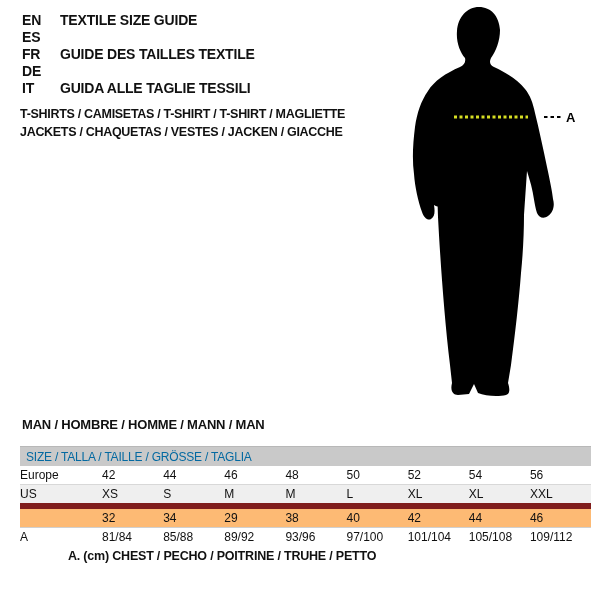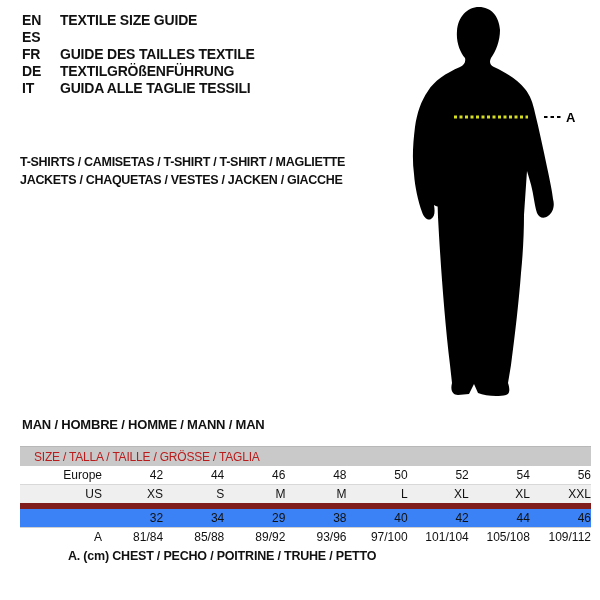--- a/index.html
+++ b/index.html
@@ -7,44 +7,44 @@
     width:600px;height:600px;position:relative;background:#ffffff;
     font-family:"Liberation Sans","DejaVu Sans",sans-serif;color:#111;
     overflow:hidden;
   }
   
   .langs{position:absolute;left:22px;top:12px;}
   .lang-row{display:flex;line-height:17px;font-size:14px;}
   .lang-code{width:38px;font-weight:700;letter-spacing:-0.2px;}
   .lang-title{font-weight:600;letter-spacing:-0.2px;}
   
-  .cats{position:absolute;left:20px;top:105px;margin-top:48px;}
+  .cats{position:absolute;left:20px;top:105px;}
   .cat-line{font-size:12.5px;font-weight:700;line-height:18px;letter-spacing:-0.3px;}
   
   .figure-wrap{position:absolute;left:403px;top:5px;width:180px;height:392px;}
   
   .section-title{position:absolute;left:22px;top:417px;font-size:13px;font-weight:700;letter-spacing:-0.2px;}
   
   table.size-table{
     position:absolute;left:20px;top:446px;width:571px;
     border-collapse:collapse;table-layout:fixed;font-size:12px;
   }
   table.size-table th,table.size-table td{
-    padding:0;height:18px;font-weight:400;text-align:right;vertical-align:middle;
+    padding:0;height:18px;font-weight:400;text-align:left;vertical-align:middle;
   }
   table.size-table col.label-col{width:82px;}
   tr.tbl-header th{
-    background:#c9c9c9;text-align:left;padding-left:14px;height:19px;
-    font-size:12px;font-weight:400;letter-spacing:-0.2px;color:#b91c1c;
+    background:#c9c9c9;text-align:left;padding-left:6px;height:19px;
+    font-size:12px;font-weight:400;letter-spacing:-0.2px;color:#0369a1;
     border-top:1px solid #b8b8b8;
   }
   td.row-label{text-align:left;padding-left:6px;}
   tr.row-0 td{background:#ffffff;border-bottom:1px solid #d8d8d8;}
   tr.row-1 td{background:#efefef;border-bottom:6px solid #7f1d1d;}
-  tr.row-2 td{background:#3b82f6;border-bottom:1px solid #d0d0d0;}
+  tr.row-2 td{background:#fdba74;border-bottom:1px solid #d0d0d0;}
   tr.row-3 td{background:#ffffff;}
   
   .footnote{position:absolute;left:22px;top:549px;font-size:12.5px;font-weight:700;letter-spacing:-0.2px;margin-left:46px;}
 </style>
 </head>
 <body>
 
 <div class="langs">
   <div class="lang-row">
     <span class="lang-code">EN</span>
@@ -52,21 +52,20 @@
   </div>
   <div class="lang-row">
     <span class="lang-code">ES</span>
   </div>
   <div class="lang-row">
     <span class="lang-code">FR</span>
     <span class="lang-title">GUIDE DES TAILLES TEXTILE</span>
   </div>
   <div class="lang-row">
     <span class="lang-code">DE</span>
-    <span class="lang-title">TEXTILGRÖßENFÜHRUNG</span>
   </div>
   <div class="lang-row">
     <span class="lang-code">IT</span>
     <span class="lang-title">GUIDA ALLE TAGLIE TESSILI</span>
   </div>
 </div>
 
 <div class="cats">
   <div class="cat-line">T-SHIRTS / CAMISETAS / T-SHIRT / T-SHIRT / MAGLIETTE</div>
   <div class="cat-line">JACKETS / CHAQUETAS / VESTES / JACKEN / GIACCHE</div>

